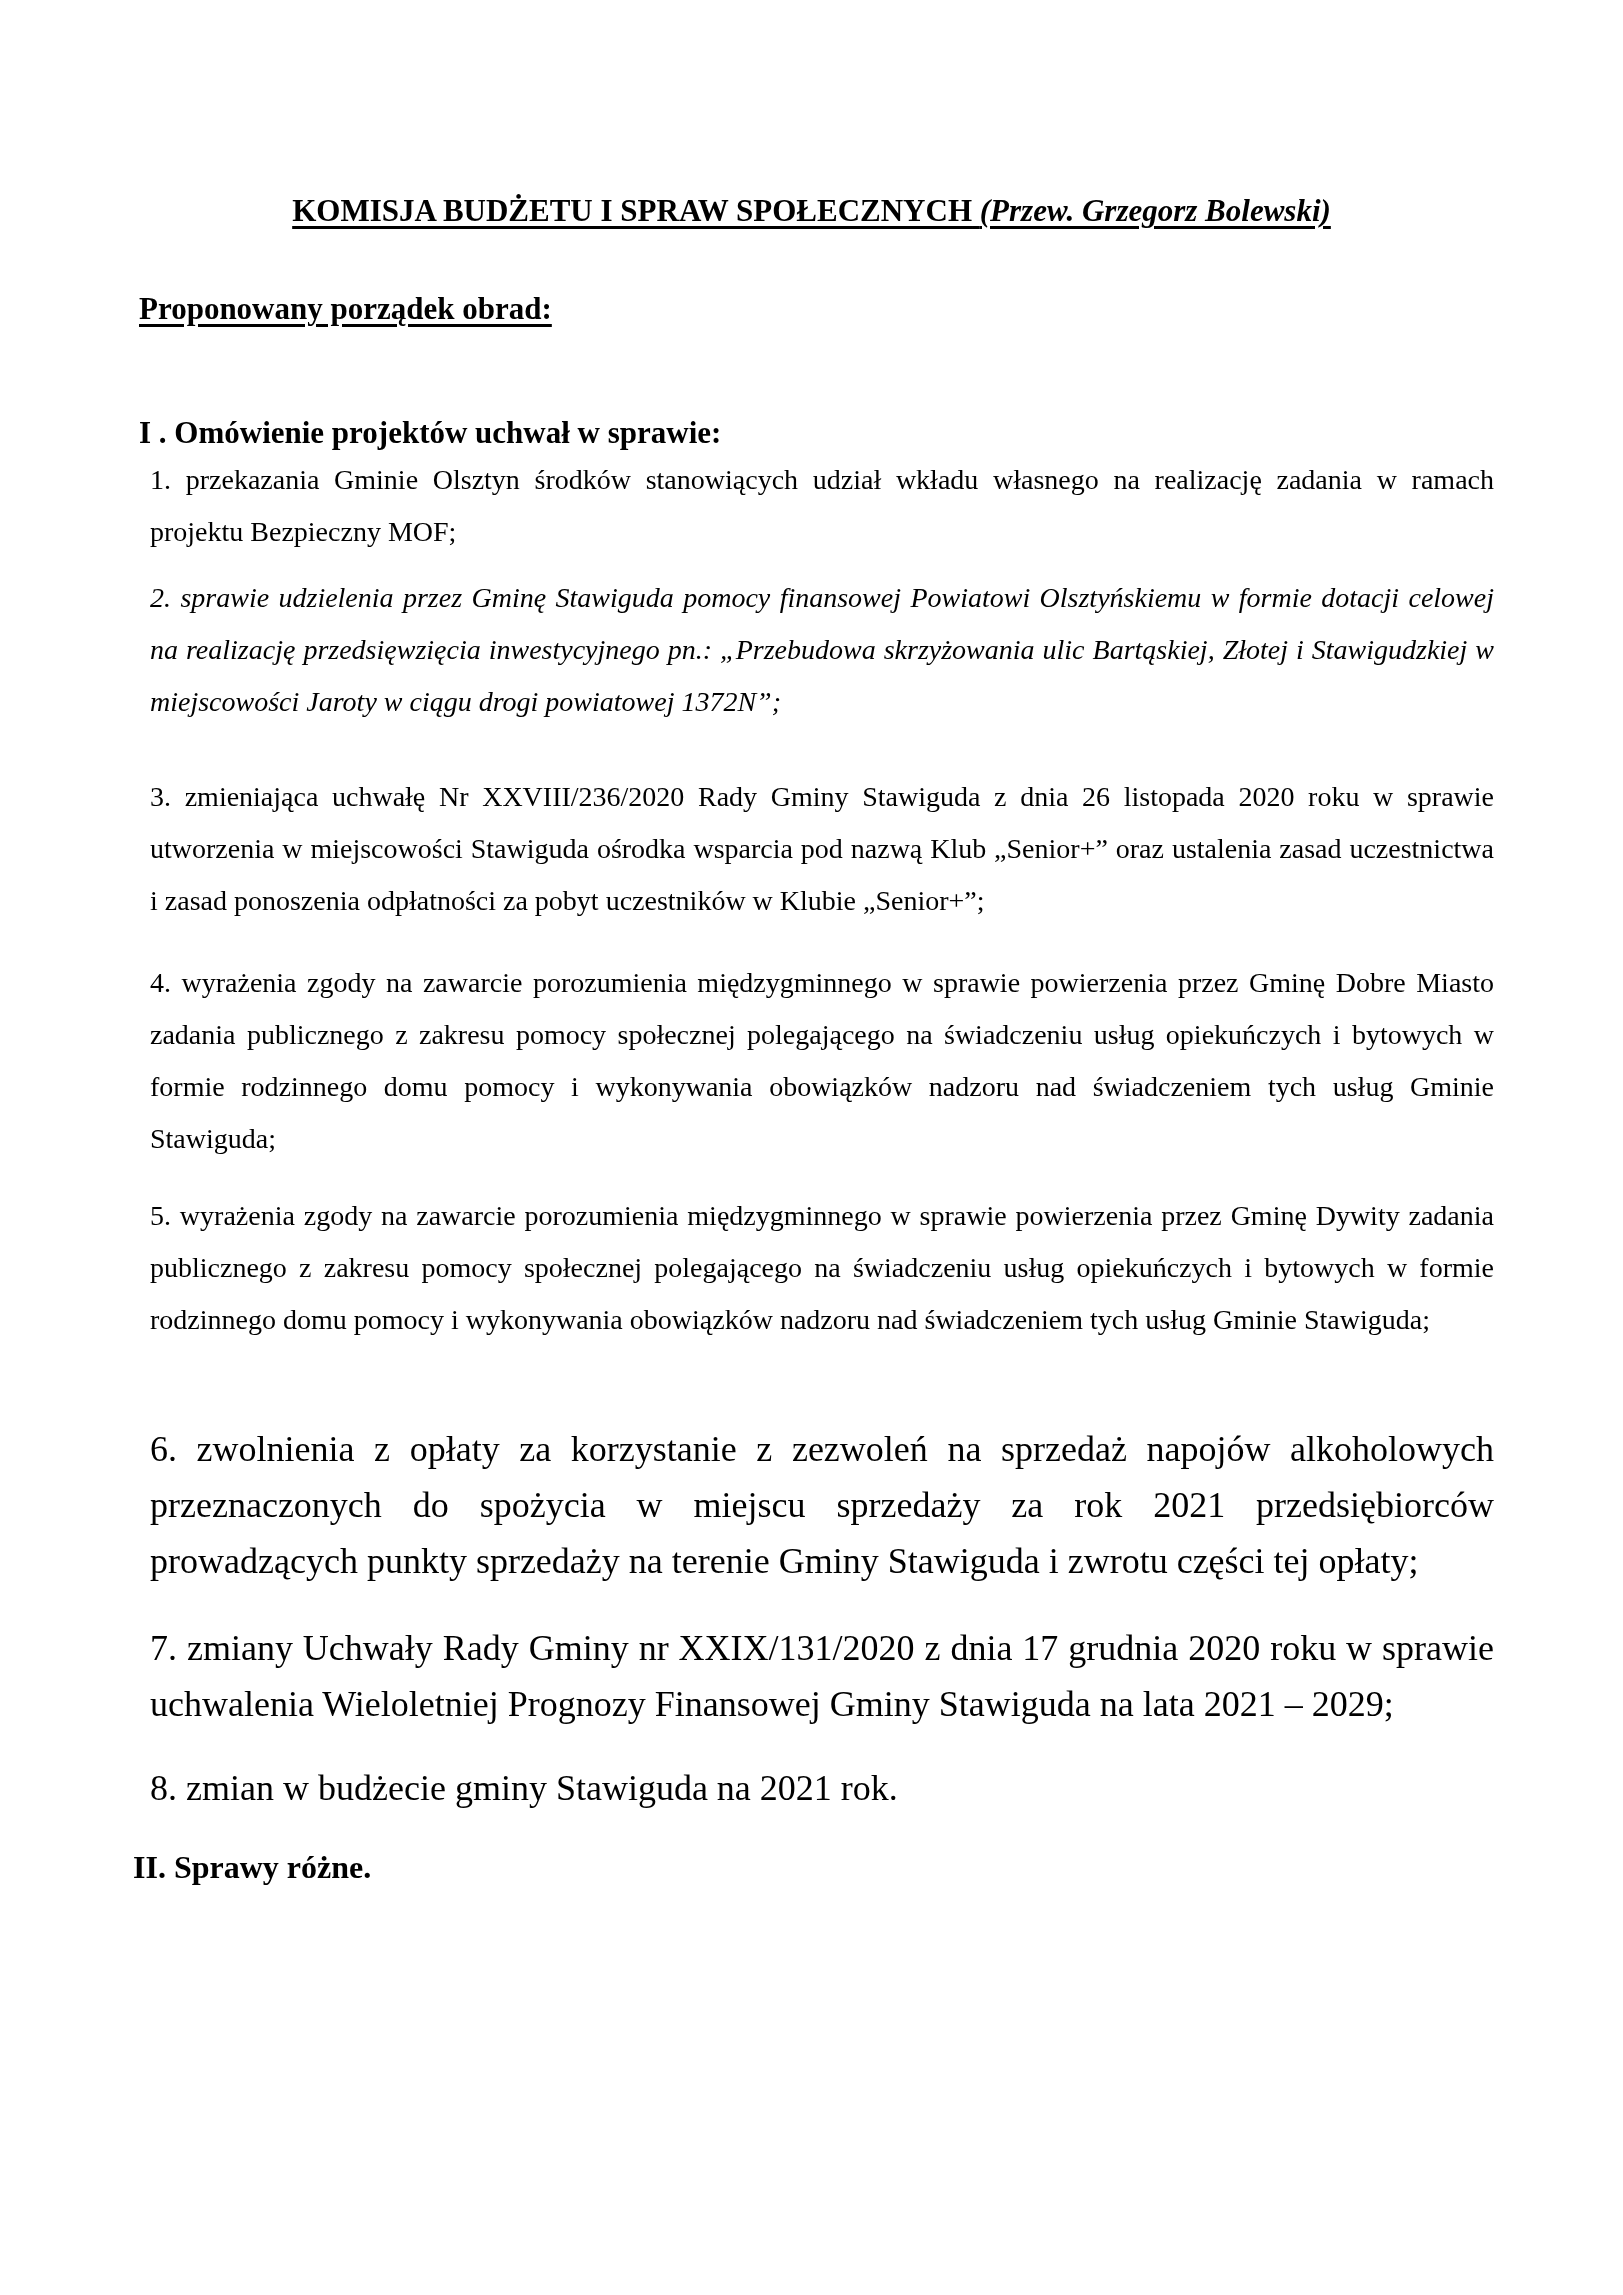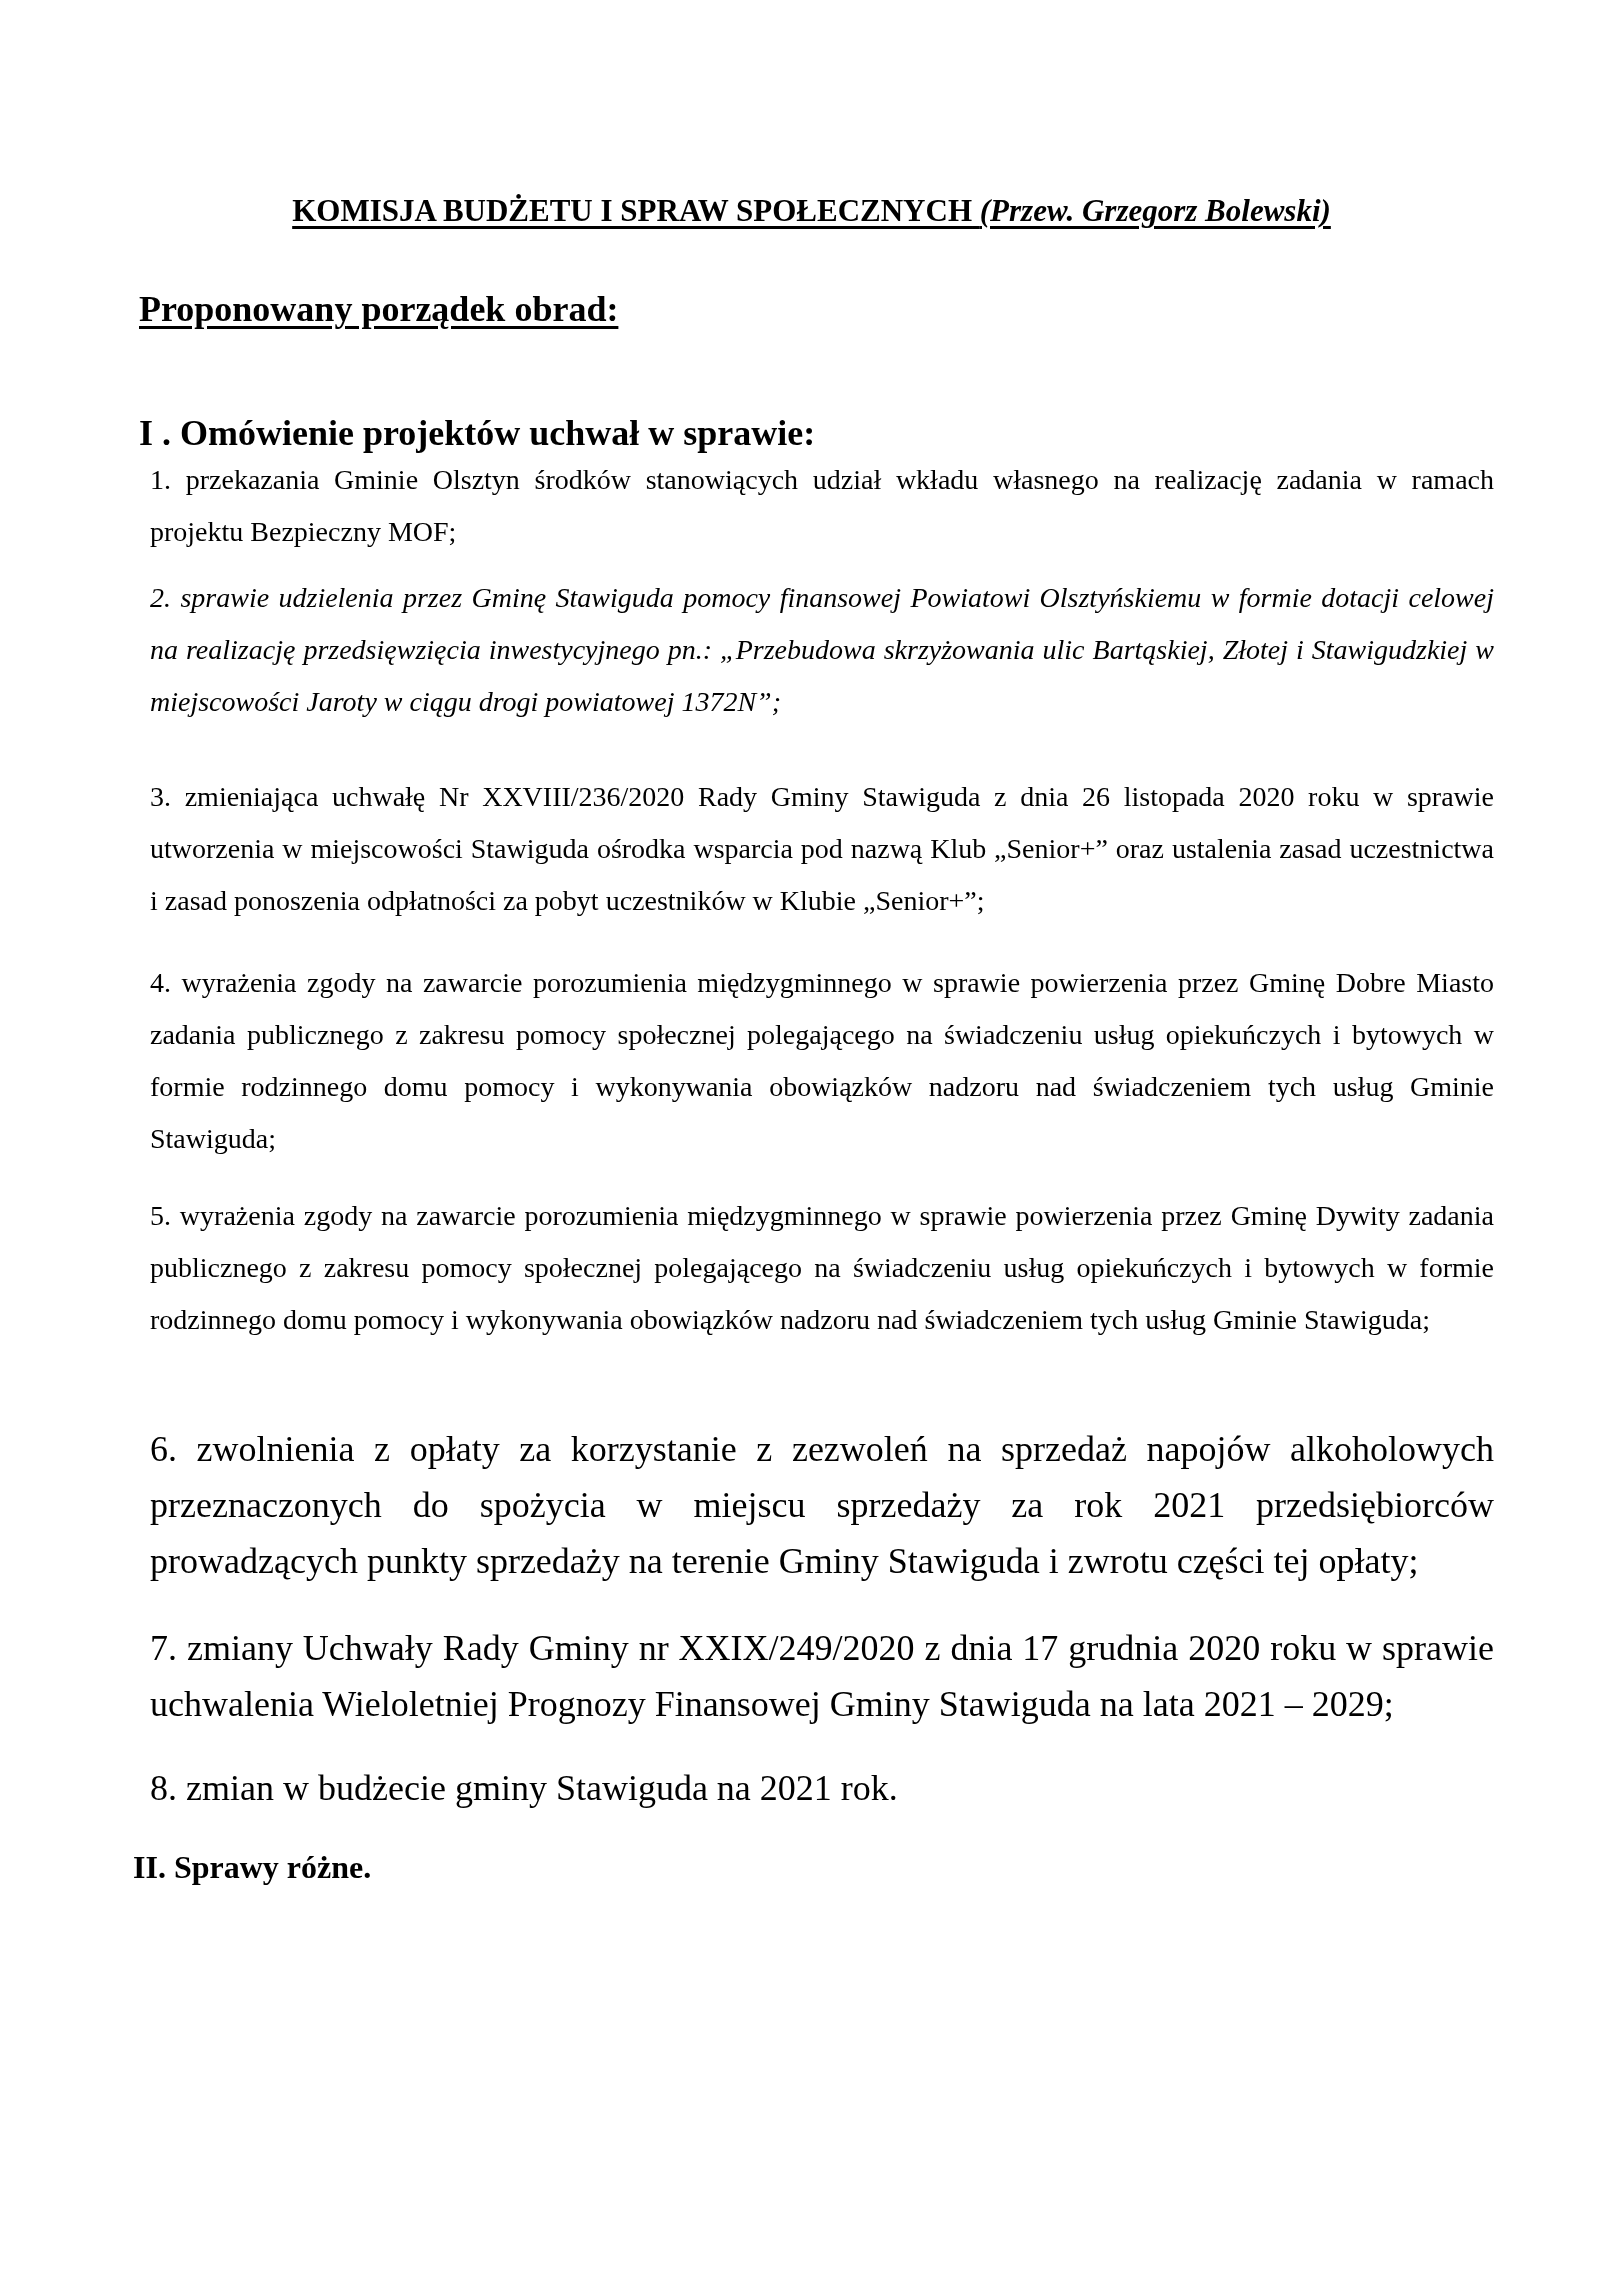--- a/index.html
+++ b/index.html
@@ -37,21 +37,21 @@
       text-decoration-thickness: 2.9px;
       text-underline-offset: 4.9px;
     }
     .title .chair {
       font-style: italic;
     }
     .h2 {
       position: absolute;
       left: 139px;
       font-weight: bold;
-      font-size: 36px;
+      font-size: 31px;
       line-height: 44px;
       white-space: nowrap;
     }
     .h2.u {
       text-decoration: underline;
       text-decoration-thickness: 2.9px;
       text-underline-offset: 4.9px;
     }
     .item {
       position: absolute;
@@ -115,21 +115,21 @@
     <span>wyrażenia zgody na zawarcie porozumienia międzygminnego w sprawie powierzenia przez Gminę Dywity zadania publicznego z zakresu pomocy społecznej polegającego na świadczeniu usług opiekuńczych i bytowych w formie rodzinnego domu pomocy i wykonywania obowiązków nadzoru nad świadczeniem tych usług Gminie Stawiguda;</span>
   </div>
 
   <div class="item big" style="top:1421px;">
     <span>6.</span>
     <span>zwolnienia z opłaty za korzystanie z zezwoleń na sprzedaż napojów alkoholowych przeznaczonych do spożycia w miejscu sprzedaży za rok 2021 przedsiębiorców prowadzących punkty sprzedaży na terenie Gminy Stawiguda i zwrotu części tej opłaty;</span>
   </div>
 
   <div class="item big" style="top:1620px;">
     <span>7.</span>
-    <span>zmiany Uchwały Rady Gminy nr XXIX/249/2020 z dnia 17 grudnia 2020 roku w sprawie uchwalenia Wieloletniej Prognozy Finansowej Gminy Stawiguda na lata 2021 – 2029;</span>
+    <span>zmiany Uchwały Rady Gminy nr XXIX/131/2020 z dnia 17 grudnia 2020 roku w sprawie uchwalenia Wieloletniej Prognozy Finansowej Gminy Stawiguda na lata 2021 – 2029;</span>
   </div>
 
   <div class="item big" style="top:1760px;">
     <span>8.</span>
     <span>zmian w budżecie gminy Stawiguda na 2021 rok.</span>
   </div>
 
   <div class="section2">II. Sprawy różne.</div>
 
 </div>

